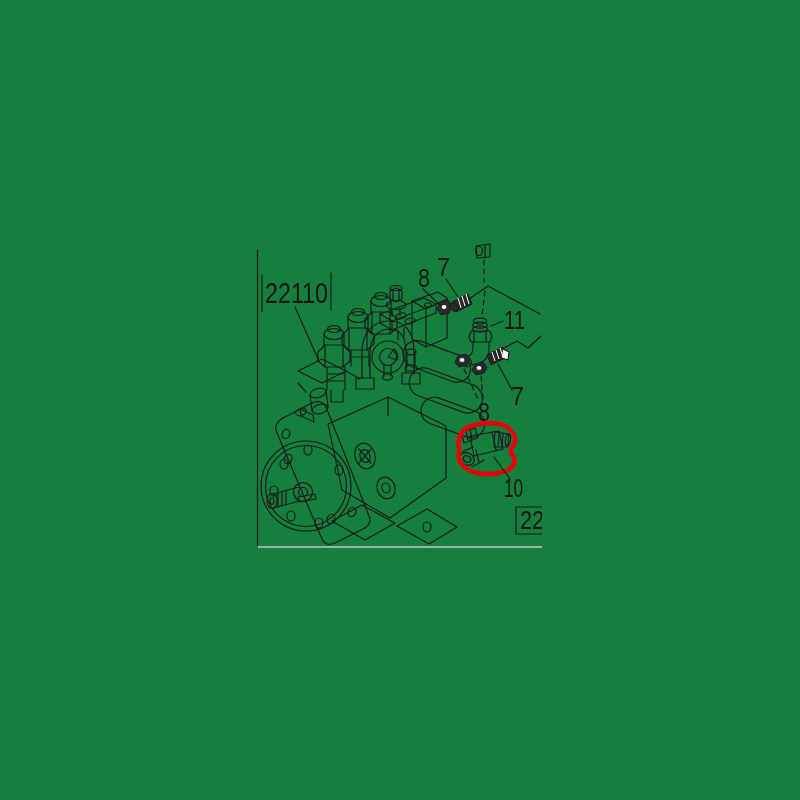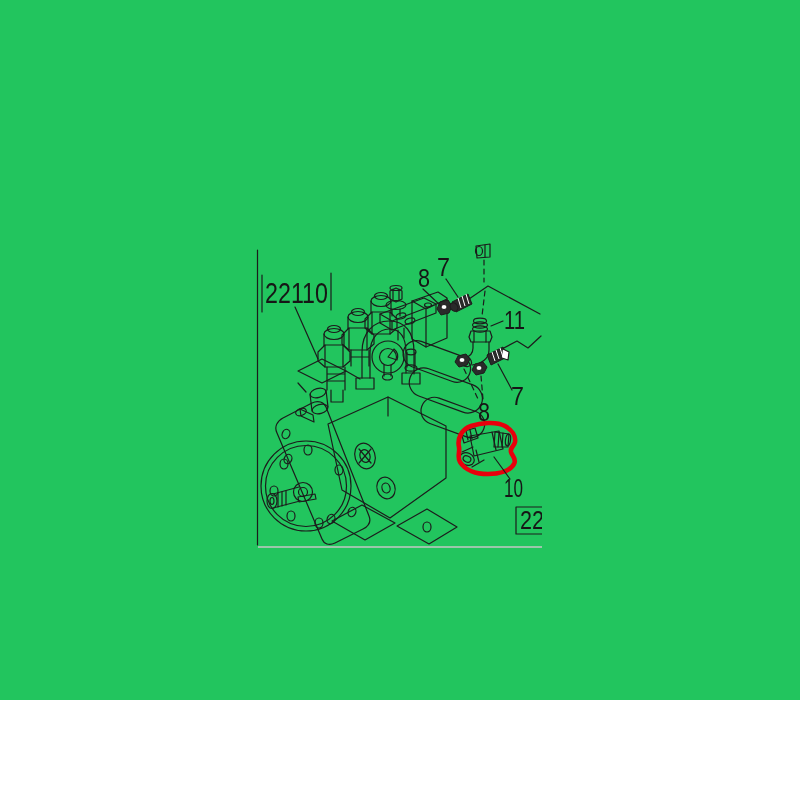--- a/index.html
+++ b/index.html
@@ -1,16 +1,16 @@
 <!DOCTYPE html>
 <html><head>
 <meta charset="utf-8">
 <style>
   html,body{margin:0;padding:0;background:#ffffff;}
-  .stage{position:relative;width:800px;height:700px;background:#22c55e;overflow:hidden;
+  .stage{position:relative;width:800px;height:800px;background:#15803d;overflow:hidden;
          font-family:"Liberation Sans",sans-serif;}
   svg{position:absolute;left:0;top:0;}
   
   .ln, .ln path, .ln line, .ln ellipse, .ln circle, .ln rect, .ln polyline, .ln polygon{
      fill:none;stroke:#1c1c1c;stroke-width:1.2;stroke-linecap:round;stroke-linejoin:round;}
   .wh{fill:#ffffff;}
   .dk{fill:#2a2a2a;stroke:#1c1c1c;stroke-width:1;}
   .whl{stroke:#ffffff;stroke-width:1;fill:none;}
   .dash{stroke-dasharray:5 4;}
   .lbl{fill:#161616;font-family:"Liberation Sans",sans-serif;}

